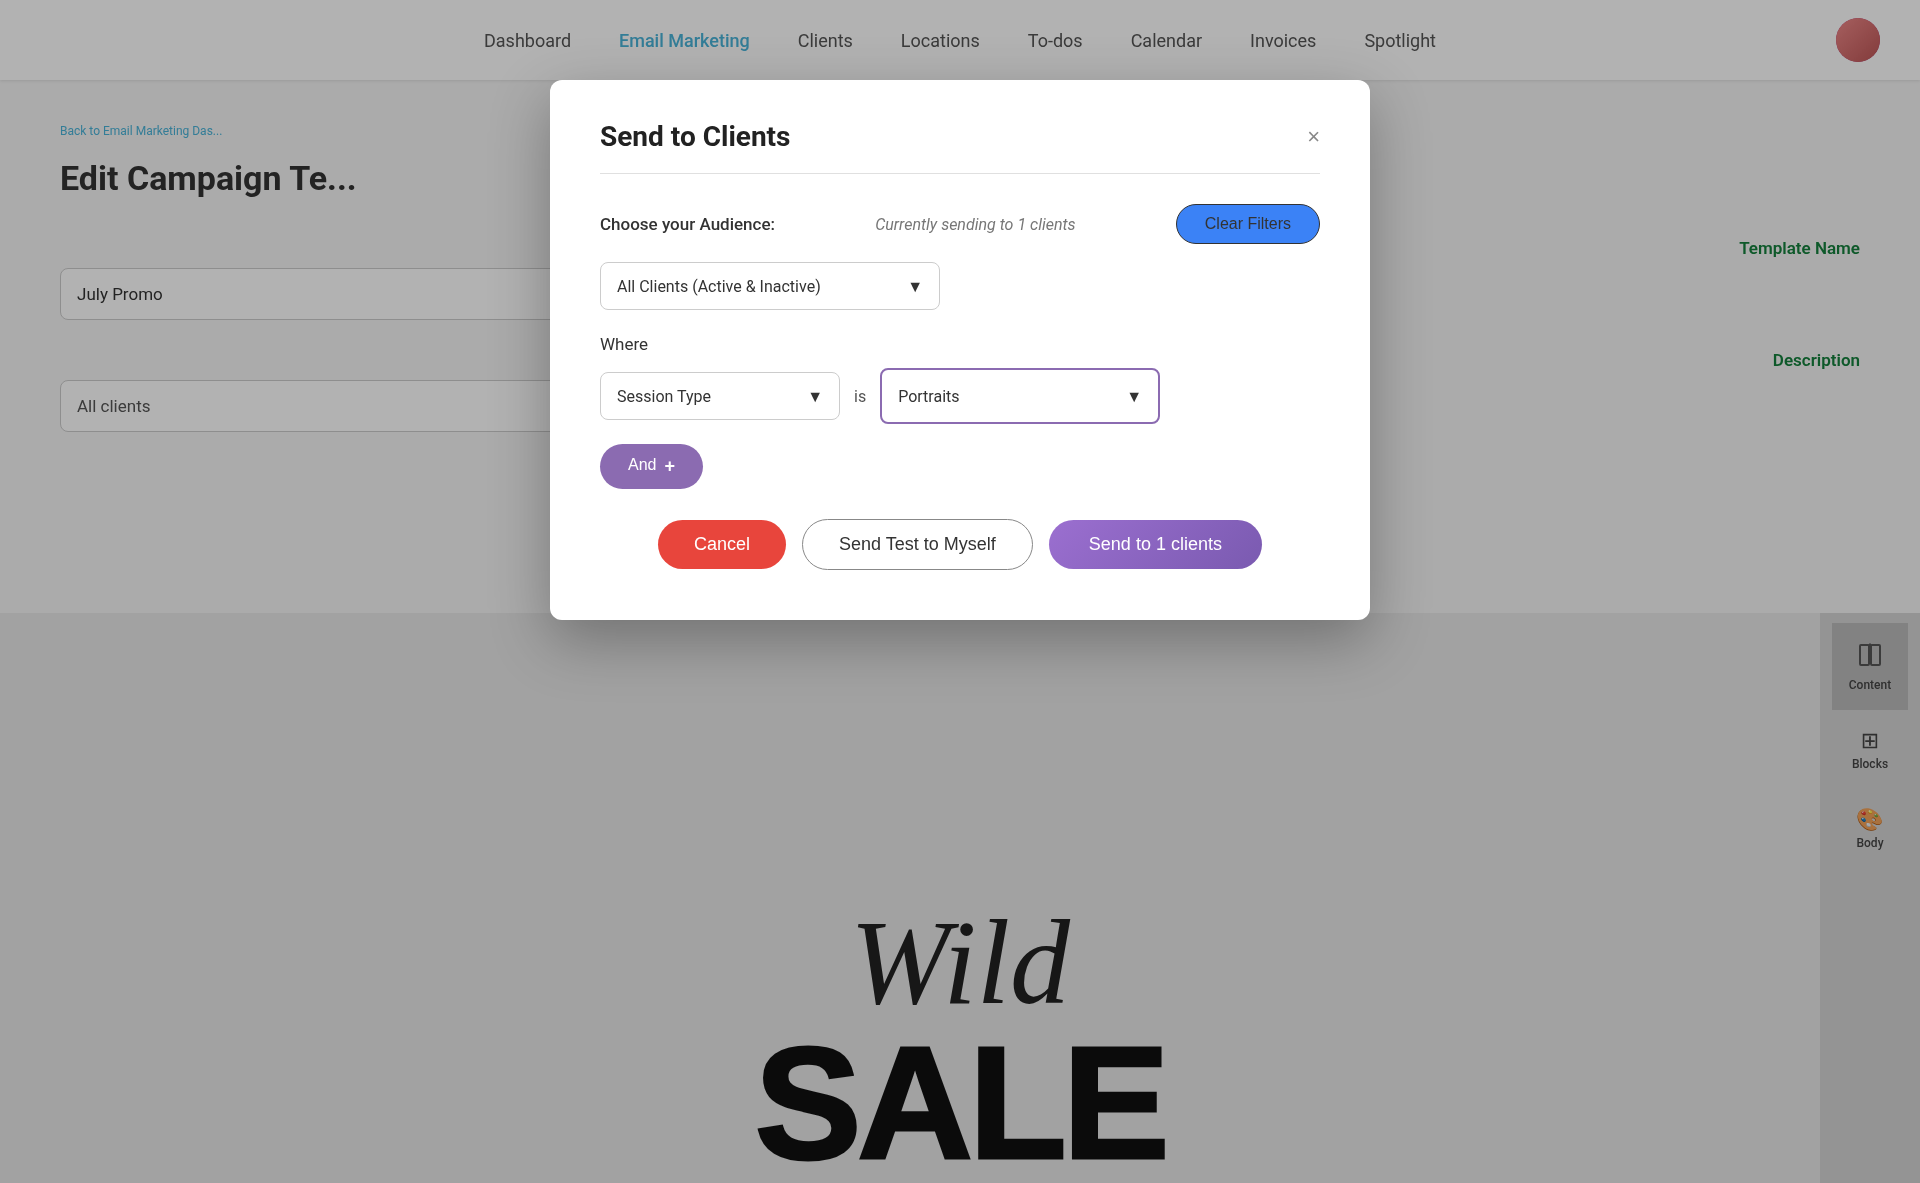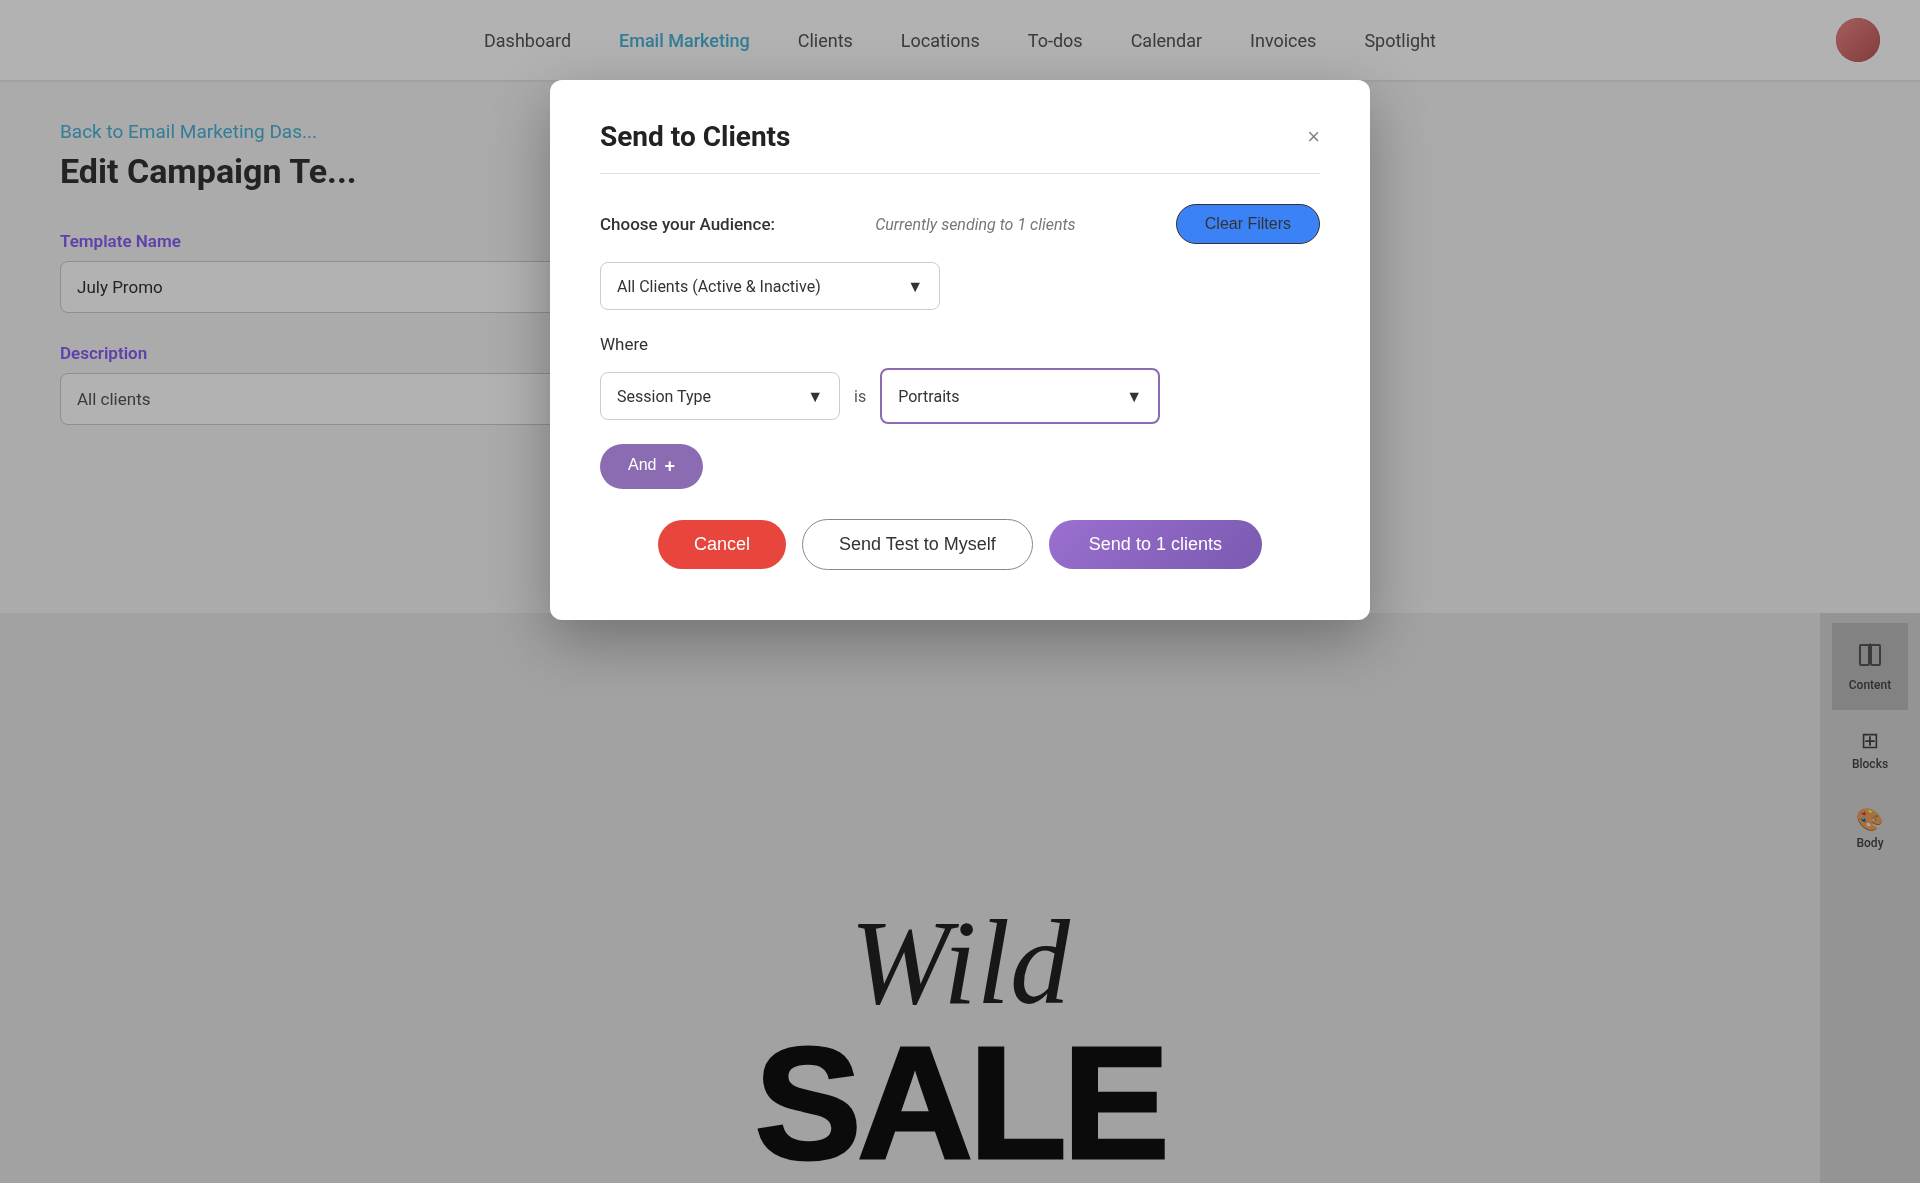--- a/index.html
+++ b/index.html
@@ -62,36 +62,37 @@
 
     
     .page-content {
       position: absolute;
       top: 80px; left: 0; right: 0; bottom: 0;
       padding: 40px 60px;
       z-index: 1;
     }
     .back-link {
       color: #4ab3d8;
-      font-size: 19px;
-      cursor: pointer;
-      margin-bottom: 8px;
+      font-size: 12px;
+      cursor: pointer;
+      margin-bottom: 20px;
       display: inline-block;
     }
     .page-title {
       font-size: 34px;
       font-weight: 700;
       color: #333;
       margin-bottom: 40px;
     }
     .field-label {
       font-size: 17px;
       font-weight: 600;
-      color: #8b5cf6;
+      color: #15803d;
       margin-bottom: 10px;
+      text-align: right;
     }
     .field-input {
       width: 600px;
       height: 52px;
       border: 1.5px solid #ccc;
       border-radius: 8px;
       padding: 0 16px;
       font-size: 17px;
       color: #333;
       background: white;

